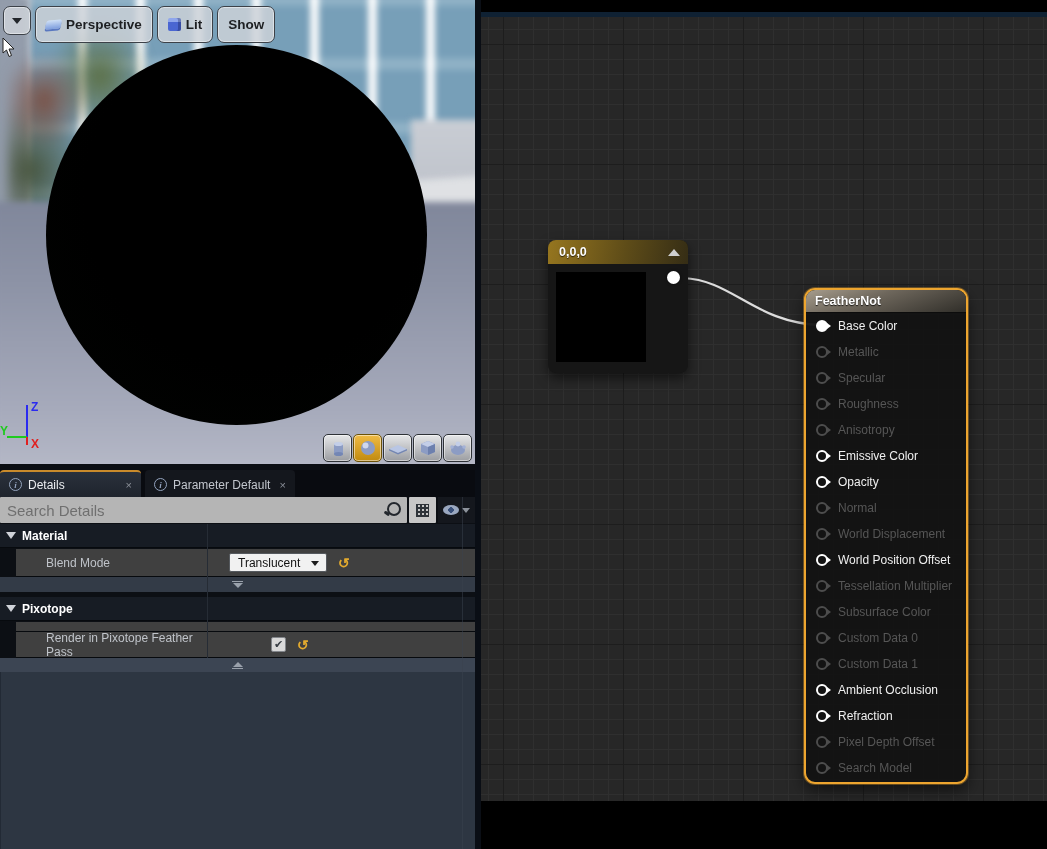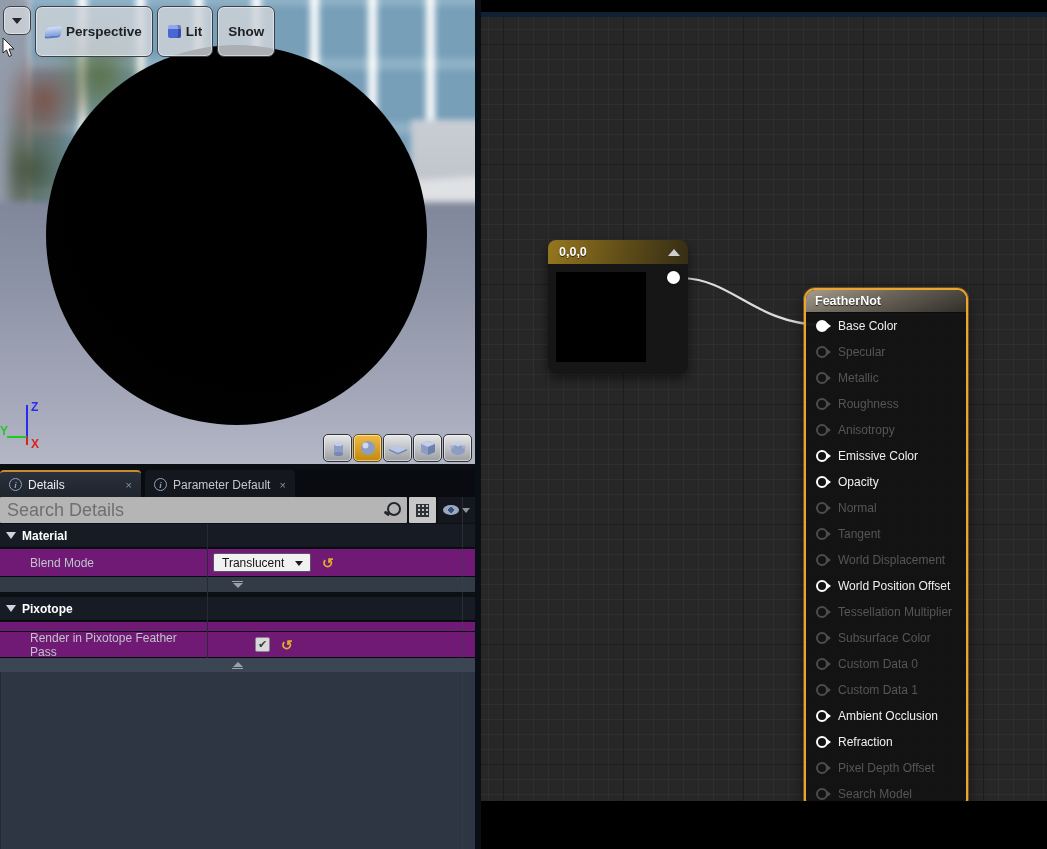--- a/index.html
+++ b/index.html
@@ -25,21 +25,21 @@
       radial-gradient(54px 64px at 112px 140px, #6b7a52 0%, rgba(107,122,82,0) 70%);}
   .ph-plaza{right:-10px;top:186px;width:300px;height:42px;background:#dfe1e4;transform:rotate(-4deg);}
   .ph-ground{left:-6px;right:-6px;bottom:-6px;top:202px;
     background:linear-gradient(180deg,#80879b 0%,#8d93a6 30%,#a6aabb 75%,#b7bac8 100%);}
   .sphere{left:46px;top:45px;width:381px;height:380px;border-radius:50%;
     background:radial-gradient(circle at 55% 40%, #000 55%, #010201 78%, #0a0d0a 93%, #141814 100%);}
   .vp-bottom-strip{left:0;bottom:0;width:100%;height:6px;background:#0b0e13;}
 
   
   .vp-toolbar{left:3px;top:6px;display:flex;gap:4px;z-index:5;}
-  .vp-btn{height:27px;display:flex;align-items:center;gap:5px;padding:11px 10px;
+  .vp-btn{height:27px;display:flex;align-items:center;gap:5px;padding:4px 10px;
     background:rgba(206,211,217,.83);border:1px solid #3c4148;border-radius:7px;
     box-shadow:inset 0 0 0 1px rgba(255,255,255,.45);
     color:#1d1f22;font-size:13.5px;font-weight:bold;cursor:default;}
   .vp-btn.caret{padding:0 8px;}
   .icon-persp{width:15px;height:9px;background:linear-gradient(180deg,#cfe0f6,#7e9ede);
     border-radius:2px;transform:skewX(-18deg) rotate(-6deg);box-shadow:0 2px 0 #5a78c0;}
   .icon-cube{width:13px;height:13px;background:linear-gradient(180deg,#8fa6ec 0 30%,#4a66d2 30%);
     border-radius:2px;box-shadow:inset -3px 0 0 rgba(0,0,30,.25);}
   .caret-down{width:0;height:0;border-left:5px solid transparent;border-right:5px solid transparent;
     border-top:6px solid #23262b;}
@@ -66,39 +66,39 @@
     border-top-color:#c98a2b;color:#eceef1;border-radius:4px 4px 0 0;}
   .tab.inactive{width:150px;background:#14171d;color:#c2c6cd;margin-left:4px;border-radius:4px 4px 0 0;}
   .tab .close{margin-left:auto;color:#8b9099;font-size:11px;}
   .tab-icon{width:13px;height:13px;border-radius:50%;border:1.5px solid #93a3bd;color:#93a3bd;
     font-size:9px;font-weight:bold;display:flex;align-items:center;justify-content:center;box-sizing:border-box;
     font-family:"Liberation Serif",serif;font-style:italic;}
   .tab-label{white-space:nowrap;overflow:hidden;max-width:98px;}
 
   .searchrow{left:0;top:27px;width:100%;height:26px;display:flex;gap:2px;background:#0c0f14;}
   .search-input{width:407px;height:100%;background:#b5b5b5;border:none;outline:none;box-sizing:border-box;
-    padding:0 24px 0 7px;font-size:18px;color:#3c3c3c;font-family:"Liberation Sans",sans-serif;border-radius:1px;}
+    padding:0 24px 0 7px;font-size:15px;color:#3c3c3c;font-family:"Liberation Sans",sans-serif;border-radius:1px;}
   .search-input::placeholder{color:#6f6f6f;opacity:1;}
   .mag{position:absolute;left:387px;top:5px;width:10px;height:10px;border:2.5px solid #23272d;border-radius:50%;}
   .mag::after{content:'';position:absolute;left:-5px;top:8px;width:6px;height:2.5px;background:#23272d;
     transform:rotate(35deg);border-radius:2px;}
   .grid-btn{width:27px;height:100%;background:#c7c7c7;display:flex;align-items:center;justify-content:center;border-radius:1px;}
   .grid-glyph{width:13px;height:13px;
     background-image:repeating-linear-gradient(0deg,#2e3339 0 2px,transparent 2px 4px),
                      repeating-linear-gradient(90deg,#2e3339 0 2px,transparent 2px 4px);}
   .eye-btn{width:37px;height:100%;background:#14171d;display:flex;align-items:center;justify-content:center;gap:3px;}
   .eye{width:16px;height:10px;border-radius:50%;background:radial-gradient(circle at 50% 50%, #39507a 0 30%, #9aa8c0 31%);
     box-shadow:inset 0 0 0 1px #5a6activity678;}
   .eye-caret{width:0;height:0;border-left:4px solid transparent;border-right:4px solid transparent;border-top:5px solid #8d939c;}
 
   .sec-header{left:0;width:100%;height:24px;background:#171c24;border-bottom:1px solid #070a0e;
     display:flex;align-items:center;gap:6px;padding-left:6px;box-sizing:border-box;
     color:#fff;font-size:12px;font-weight:bold;}
   .tri-exp{width:0;height:0;border-left:5px solid transparent;border-right:5px solid transparent;border-top:7px solid #d0d3d9;}
-  .prop-row{left:0;width:100%;background:#701a75;border-bottom:1px solid #070a0e;display:flex;align-items:center;box-sizing:border-box;}
+  .prop-row{left:16px;width:100%;background:#404040;border-bottom:1px solid #070a0e;display:flex;align-items:center;box-sizing:border-box;}
   .prop-label{color:#bfc3c9;font-size:12px;padding-left:30px;width:177px;box-sizing:border-box;}
   .dropdown{width:98px;height:19px;background:#f1f1f1;border:1px solid #55595e;border-radius:2px;
     display:flex;align-items:center;box-sizing:border-box;padding-left:8px;color:#121212;font-size:12px;position:relative;}
   .dd-caret{position:absolute;right:7px;top:7px;width:0;height:0;
     border-left:4px solid transparent;border-right:4px solid transparent;border-top:5px solid #1c1c1c;}
   .reset{color:#e3aa2e;font-size:14px;margin-left:11px;line-height:1;font-weight:bold;}
   .checkbox{width:15px;height:15px;background:#d9d9d9;border:1px solid #82858a;border-radius:2px;
     display:flex;align-items:center;justify-content:center;font-size:11px;color:#383d44;box-sizing:border-box;}
   .expander{left:0;width:100%;display:flex;align-items:center;justify-content:center;flex-direction:column;gap:1px;}
   .exp-bar{width:11px;height:1px;background:#9aa1ab;}
@@ -332,52 +332,48 @@
     <div class="node2-header">
       <span>FeatherNot</span>
     </div>
     <div class="pins">
         <div class="pin-row on connected">
           <span class="pin-dot"></span>
           <span class="pin-label">Base Color</span>
         </div>
         <div class="pin-row off">
           <span class="pin-dot"></span>
+          <span class="pin-label">Metallic</span>
+        </div>
+        <div class="pin-row off">
+          <span class="pin-dot"></span>
           <span class="pin-label">Specular</span>
         </div>
         <div class="pin-row off">
           <span class="pin-dot"></span>
-          <span class="pin-label">Metallic</span>
-        </div>
-        <div class="pin-row off">
-          <span class="pin-dot"></span>
           <span class="pin-label">Roughness</span>
         </div>
         <div class="pin-row off">
           <span class="pin-dot"></span>
           <span class="pin-label">Anisotropy</span>
         </div>
         <div class="pin-row on">
           <span class="pin-dot"></span>
           <span class="pin-label">Emissive Color</span>
         </div>
         <div class="pin-row on">
           <span class="pin-dot"></span>
           <span class="pin-label">Opacity</span>
         </div>
         <div class="pin-row off">
           <span class="pin-dot"></span>
           <span class="pin-label">Normal</span>
         </div>
         <div class="pin-row off">
           <span class="pin-dot"></span>
-          <span class="pin-label">Tangent</span>
-        </div>
-        <div class="pin-row off">
-          <span class="pin-dot"></span>
           <span class="pin-label">World Displacement</span>
         </div>
         <div class="pin-row on">
           <span class="pin-dot"></span>
           <span class="pin-label">World Position Offset</span>
         </div>
         <div class="pin-row off">
           <span class="pin-dot"></span>
           <span class="pin-label">Tessellation Multiplier</span>
         </div>

